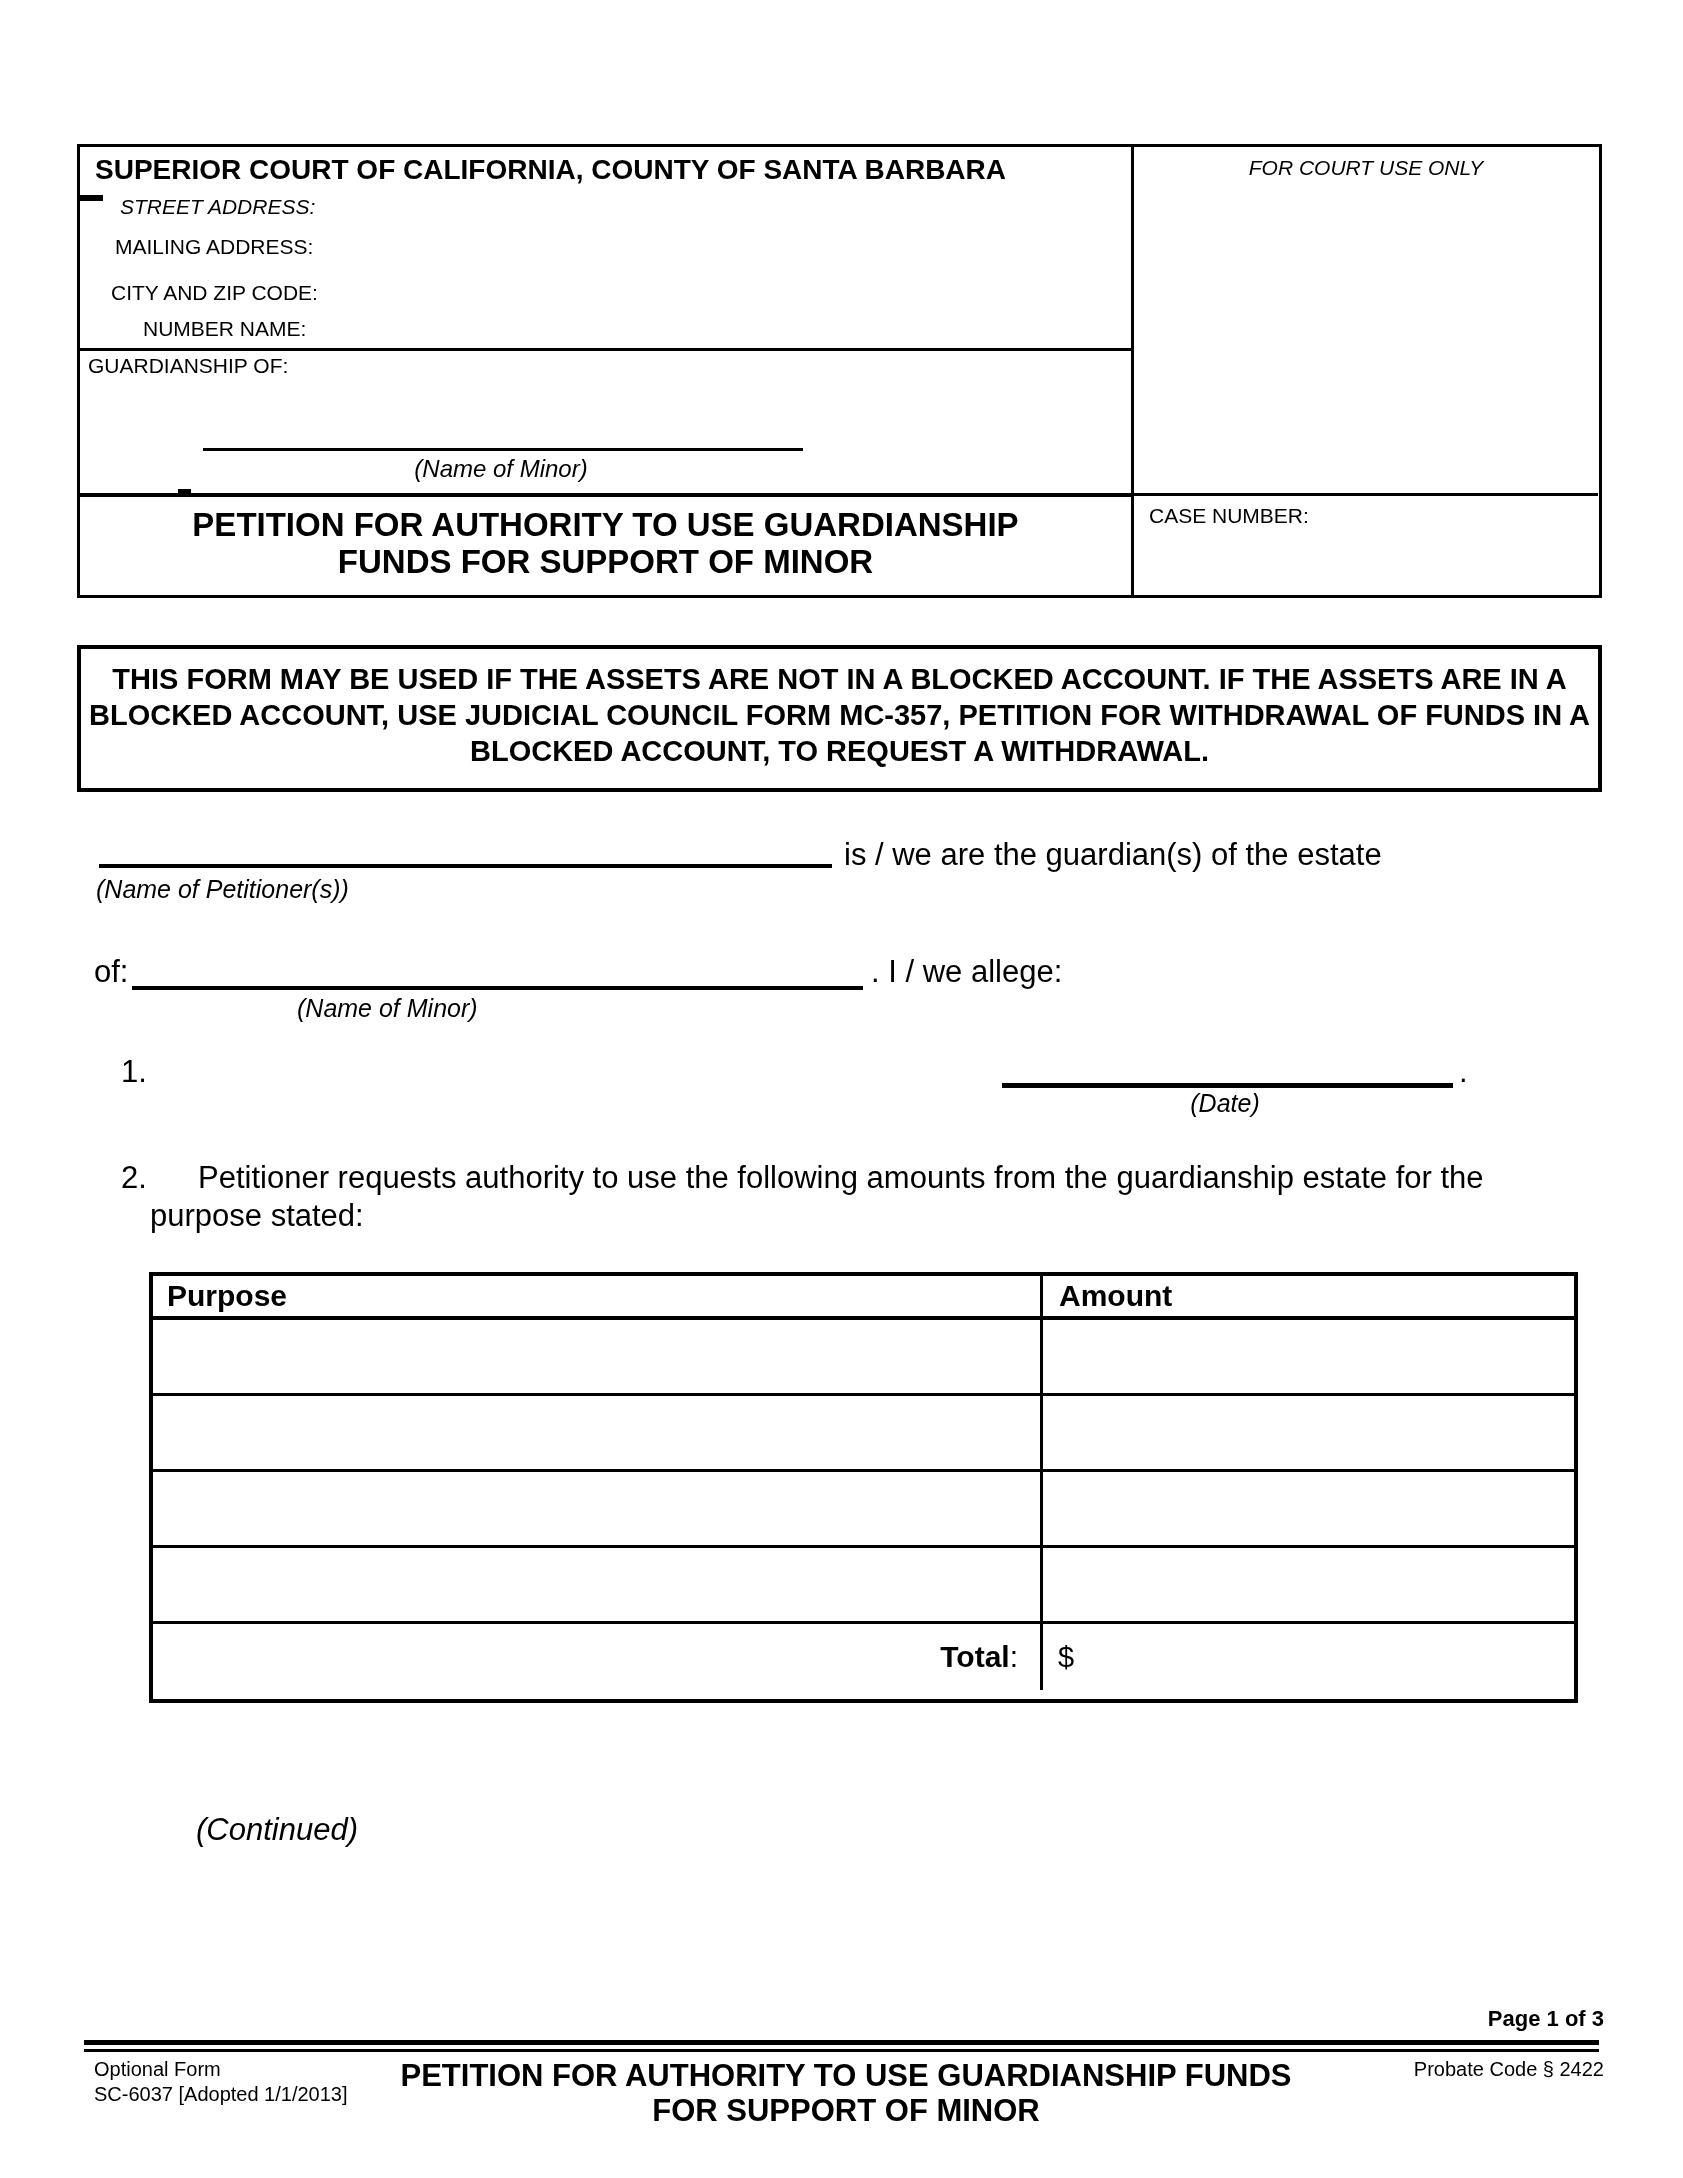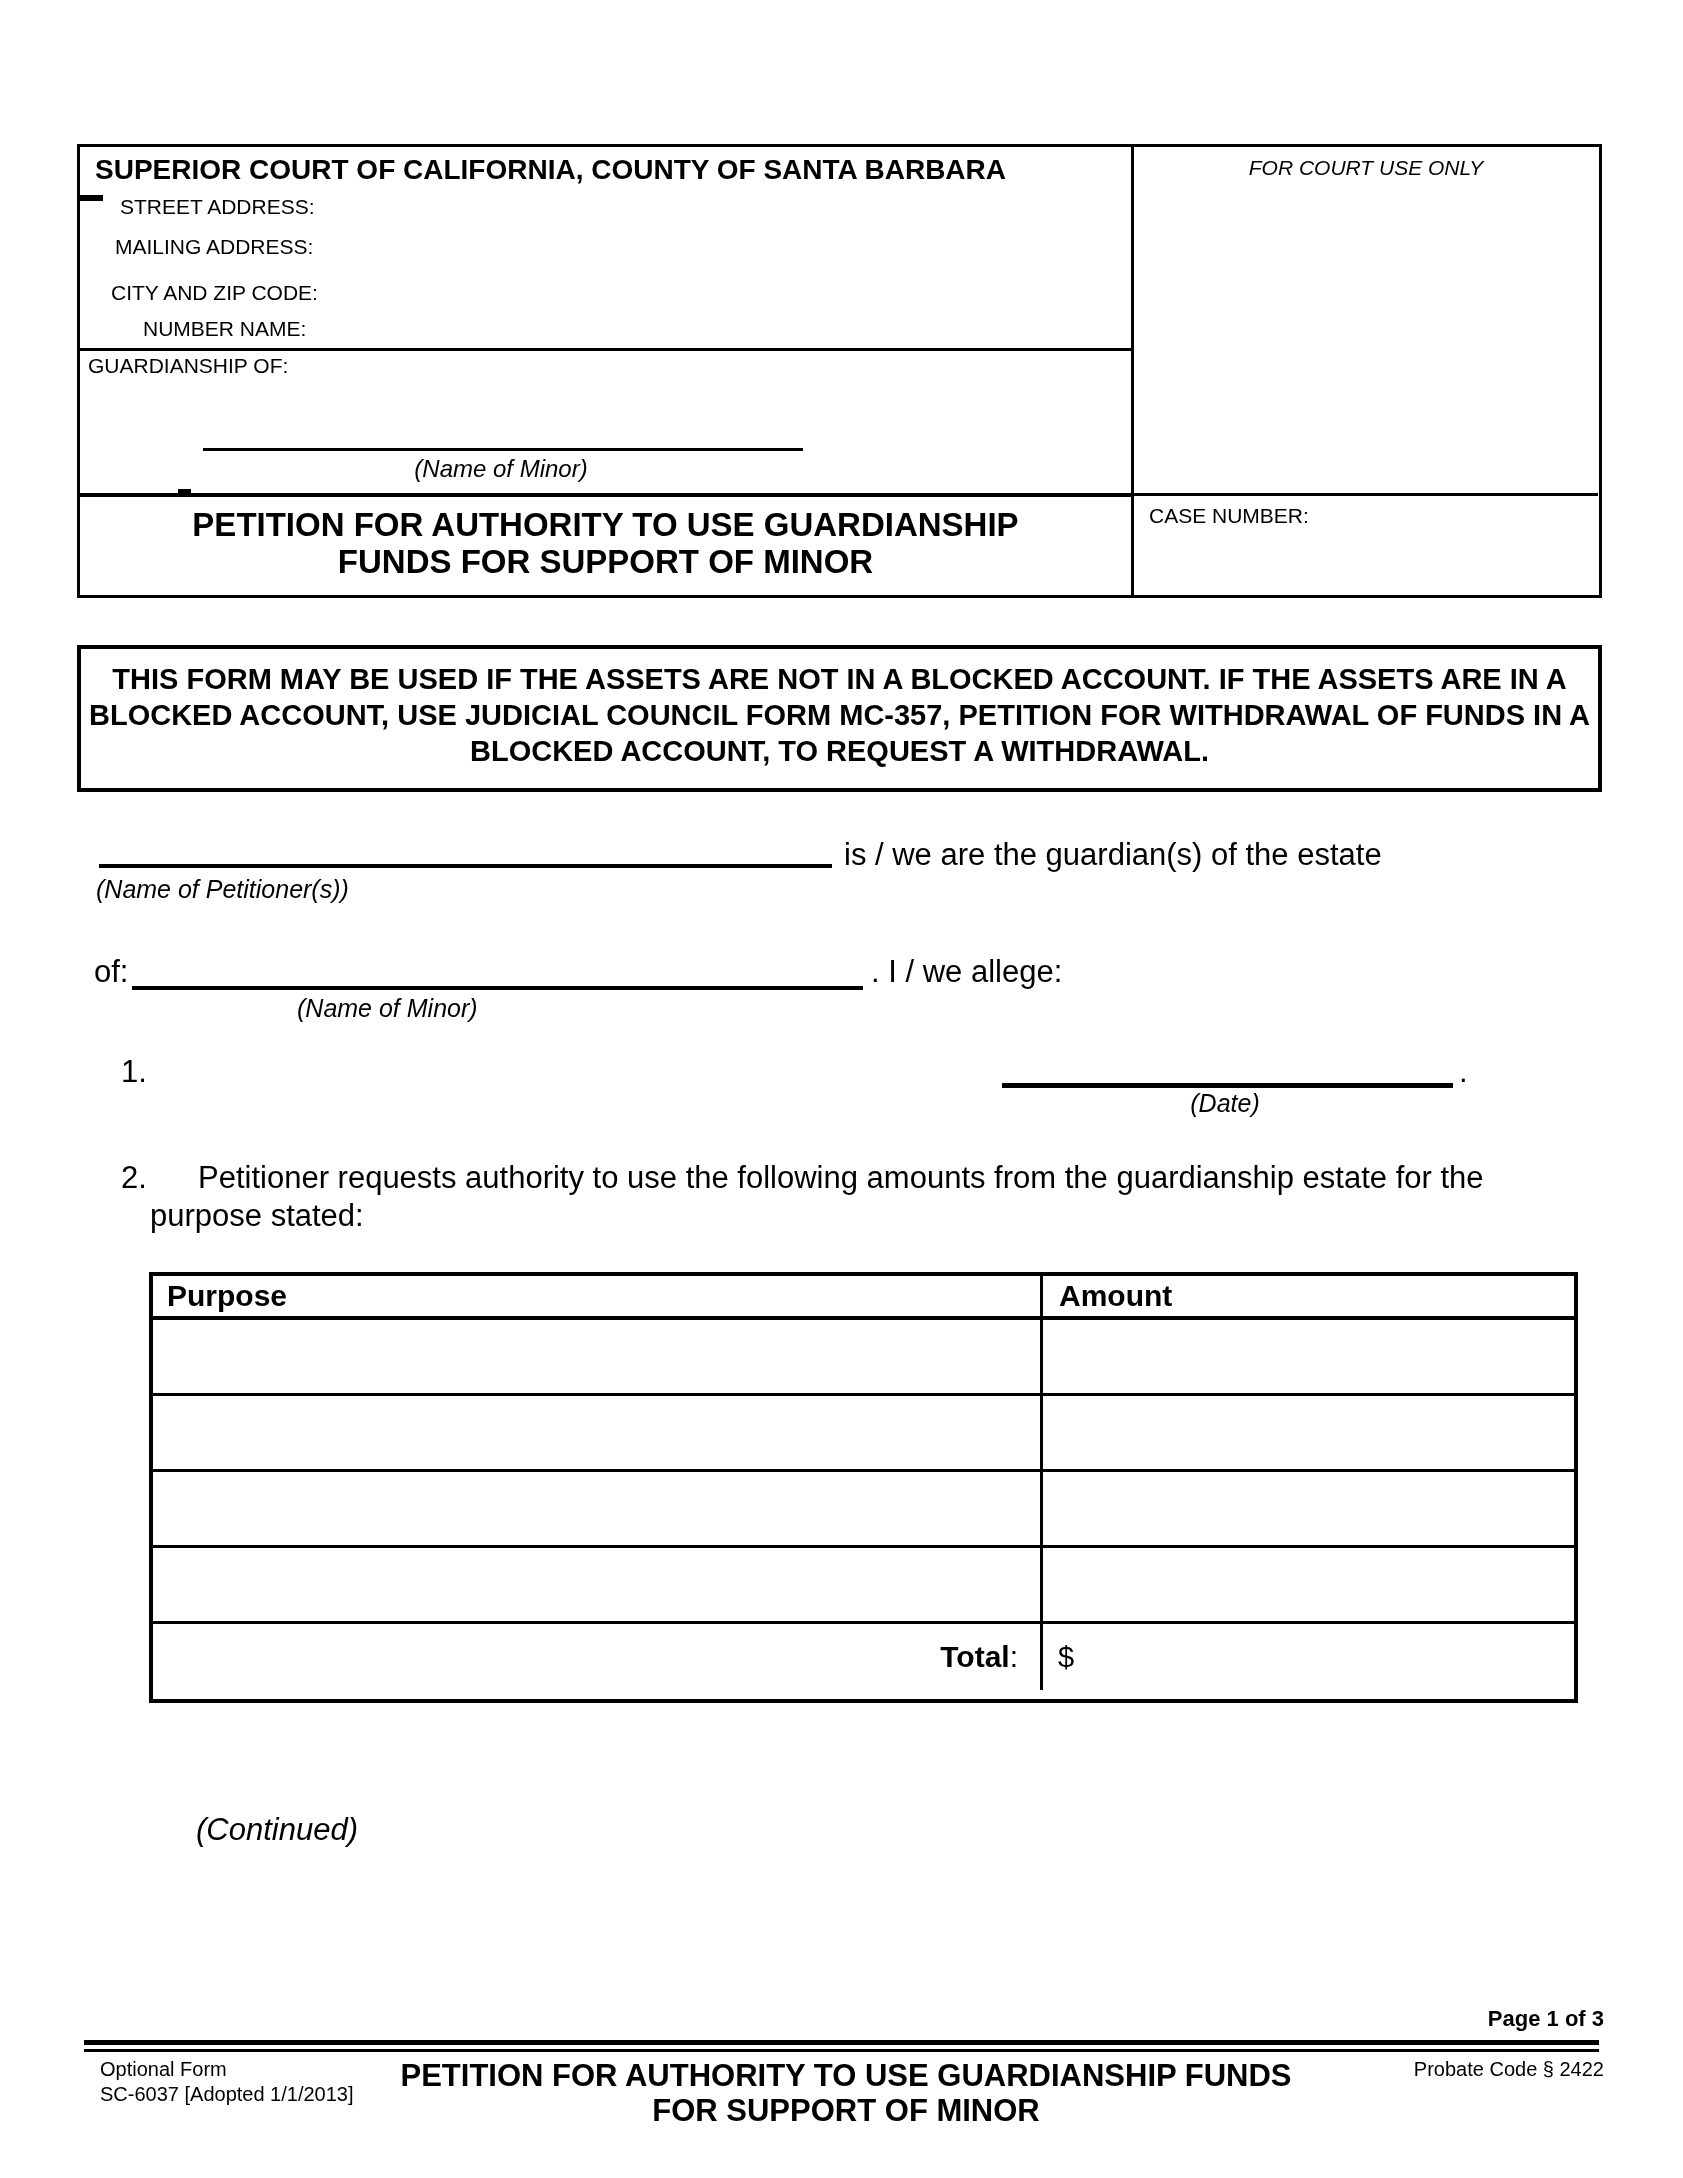--- a/index.html
+++ b/index.html
@@ -64,21 +64,21 @@
 <body>
 
 <div class="page">
 
   <div class="abs b3" style="left:77px;top:144px;width:1525px;height:454px;">
 
     <div class="hcol-left">
 
       <div class="sec-court">
         <div class="court-name">SUPERIOR COURT OF CALIFORNIA, COUNTY OF SANTA BARBARA</div>
-        <div class="addr" style="left:40px;top:48px;">STREET ADDRESS:</div>
+        <div class="addr" style="left:40px;top:48px;font-style:italic;">STREET ADDRESS:</div>
         <div class="addr" style="left:35px;top:88px;">MAILING ADDRESS:</div>
         <div class="addr" style="left:31px;top:134px;">CITY AND ZIP CODE:</div>
         <div class="addr" style="left:63px;top:170px;">NUMBER NAME:</div>
       </div>
 
       <div class="sec-guard">
         <div class="guard-label">GUARDIANSHIP OF:</div>
         <div class="minor-line"></div>
         <div class="minor-cap">(Name of Minor)</div>
       </div>
@@ -162,21 +162,21 @@
     </div>
   </div>
 
   <div class="abs ital" style="left:196px;top:1812px;font-size:31px;">(Continued)</div>
 
   <div class="abs bold rt" style="left:1386px;top:2006px;width:218px;font-size:22px;">Page 1 of 3</div>
 
   <div class="abs fill" style="left:84px;top:2040px;width:1515px;height:5px;"></div>
   <div class="abs fill" style="left:84px;top:2049px;width:1515px;height:3px;"></div>
 
-  <div class="abs foot-small" style="left:94px;top:2057px;margin-left:6px;">
+  <div class="abs foot-small" style="left:94px;top:2057px;">
     <div>Optional Form</div>
     <div>SC-6037 [Adopted 1/1/2013]</div>
   </div>
 
   <div class="abs" style="left:252px;top:2058px;width:1188px;">
     <div class="foot-title">PETITION FOR AUTHORITY TO USE GUARDIANSHIP FUNDS</div>
     <div class="foot-title">FOR SUPPORT OF MINOR</div>
   </div>
 
   <div class="abs rt foot-small" style="left:1386px;top:2057px;width:218px;">Probate Code § 2422</div>

